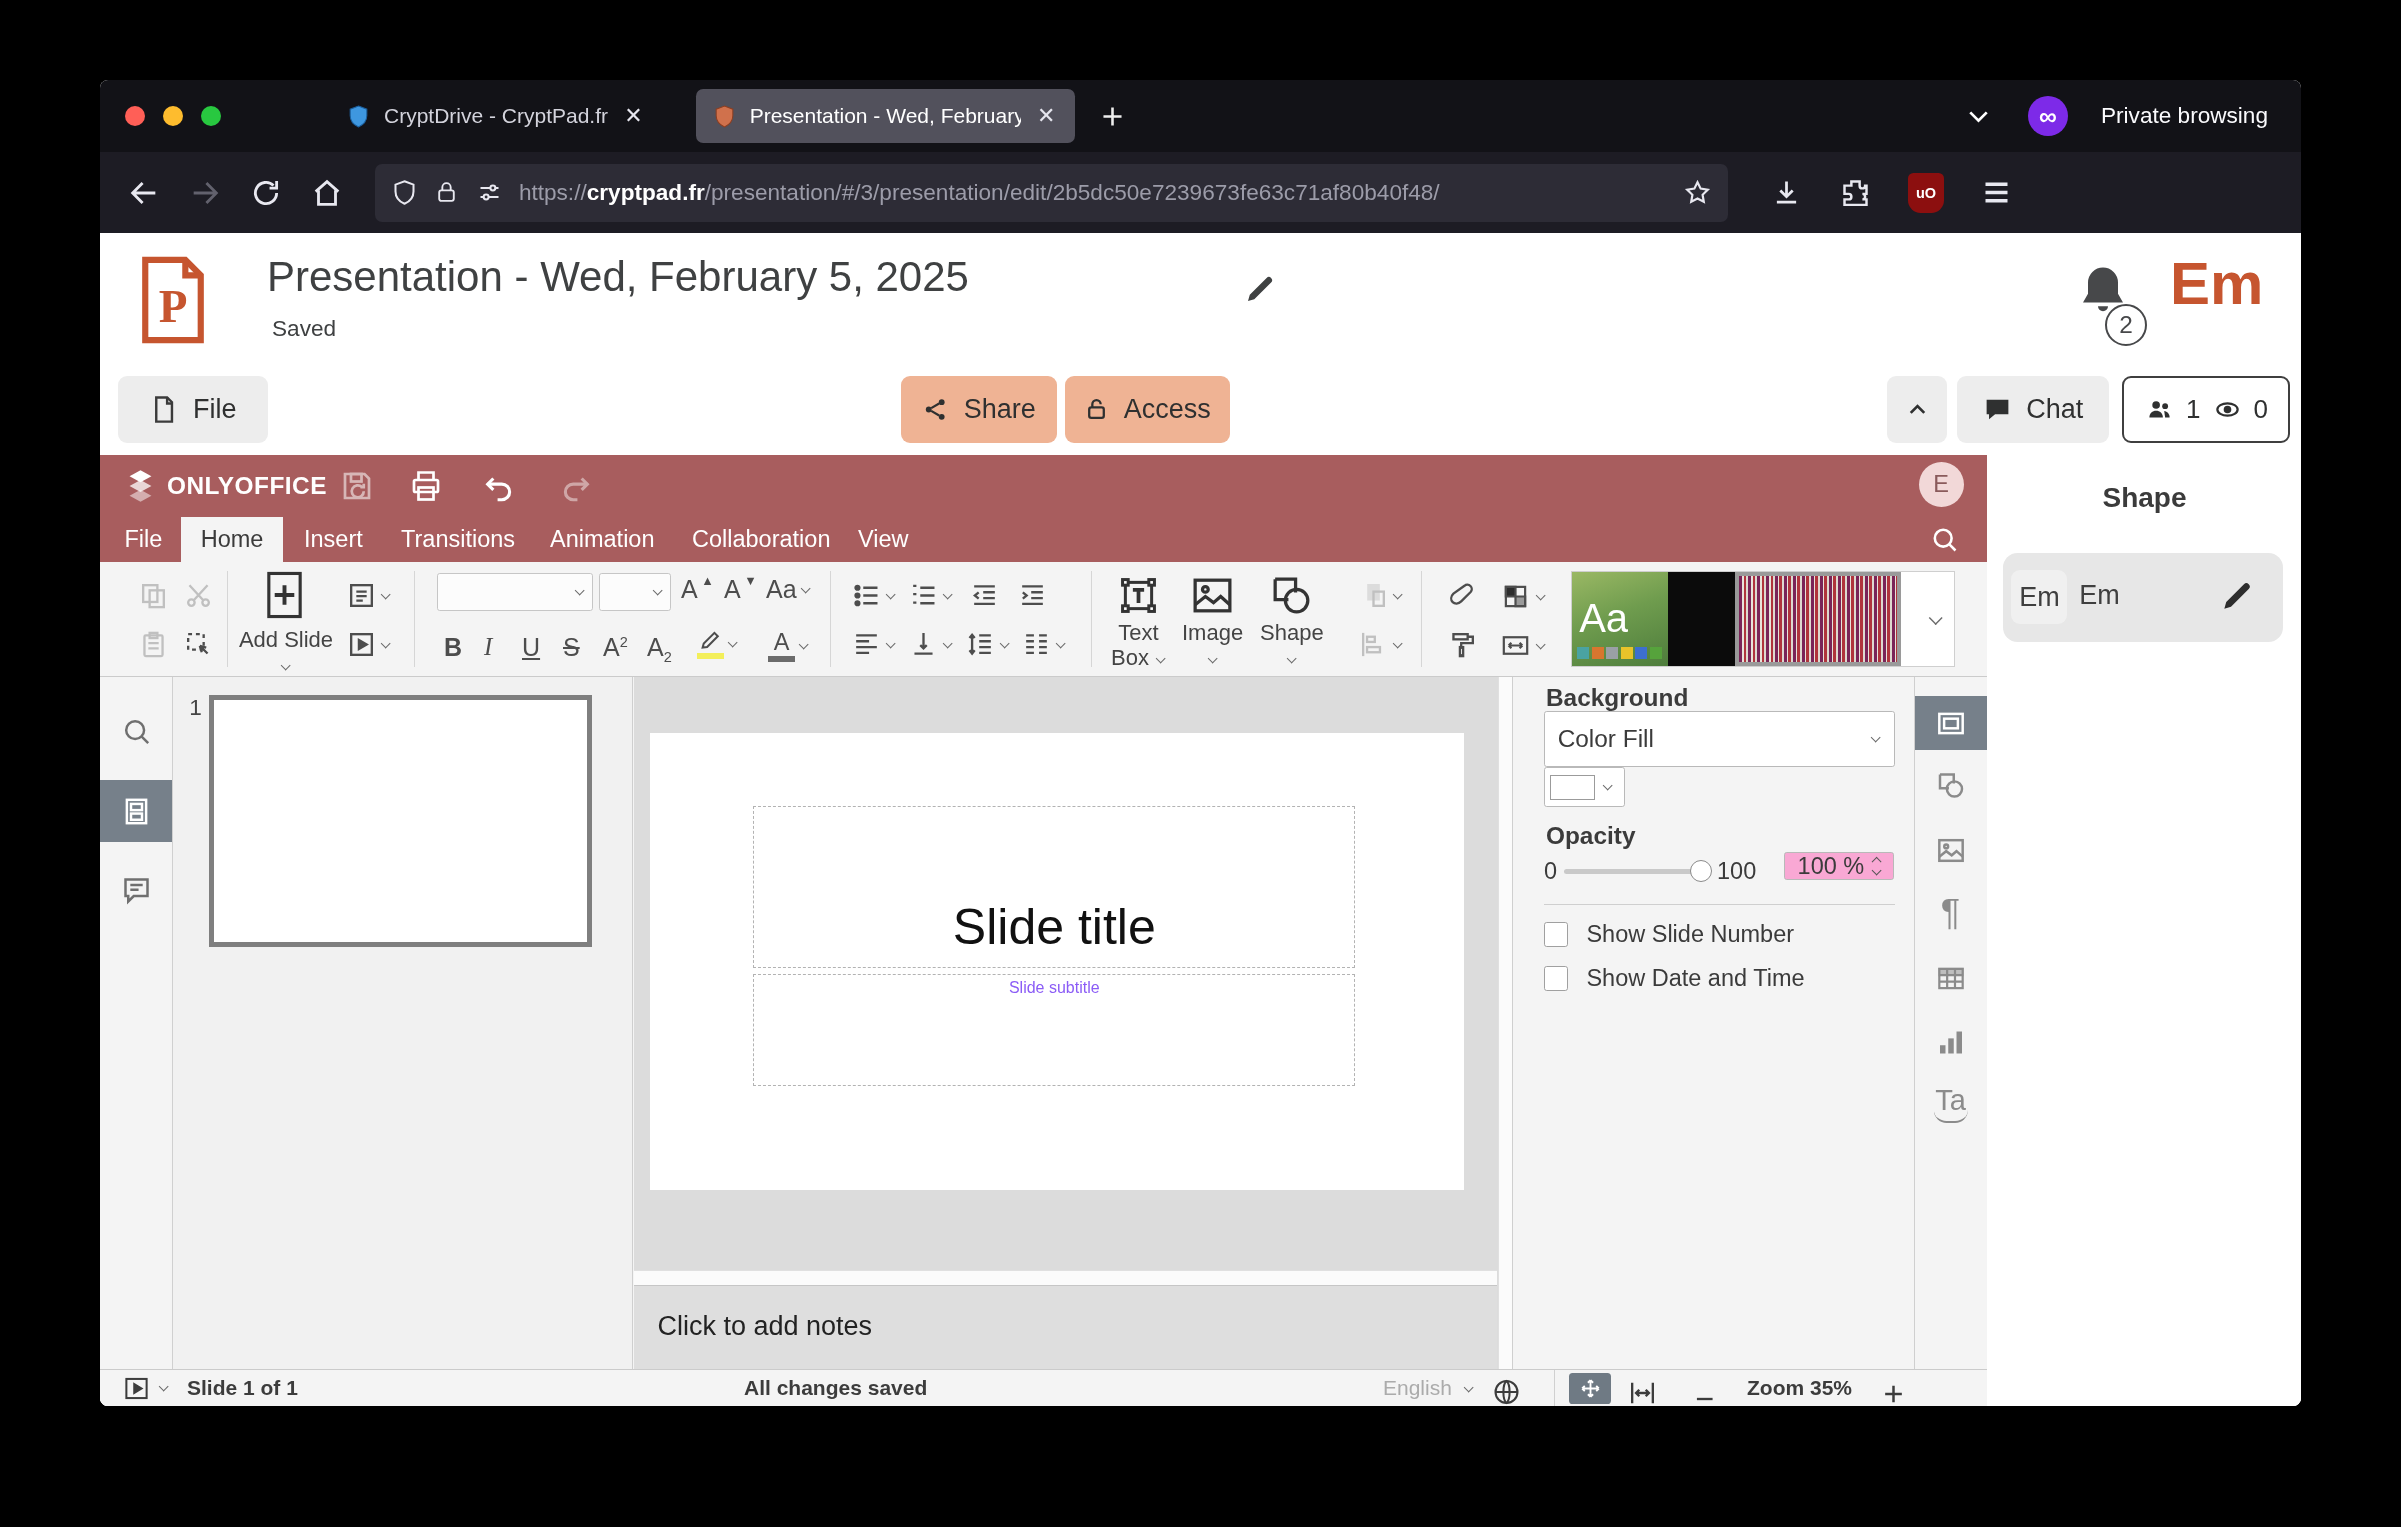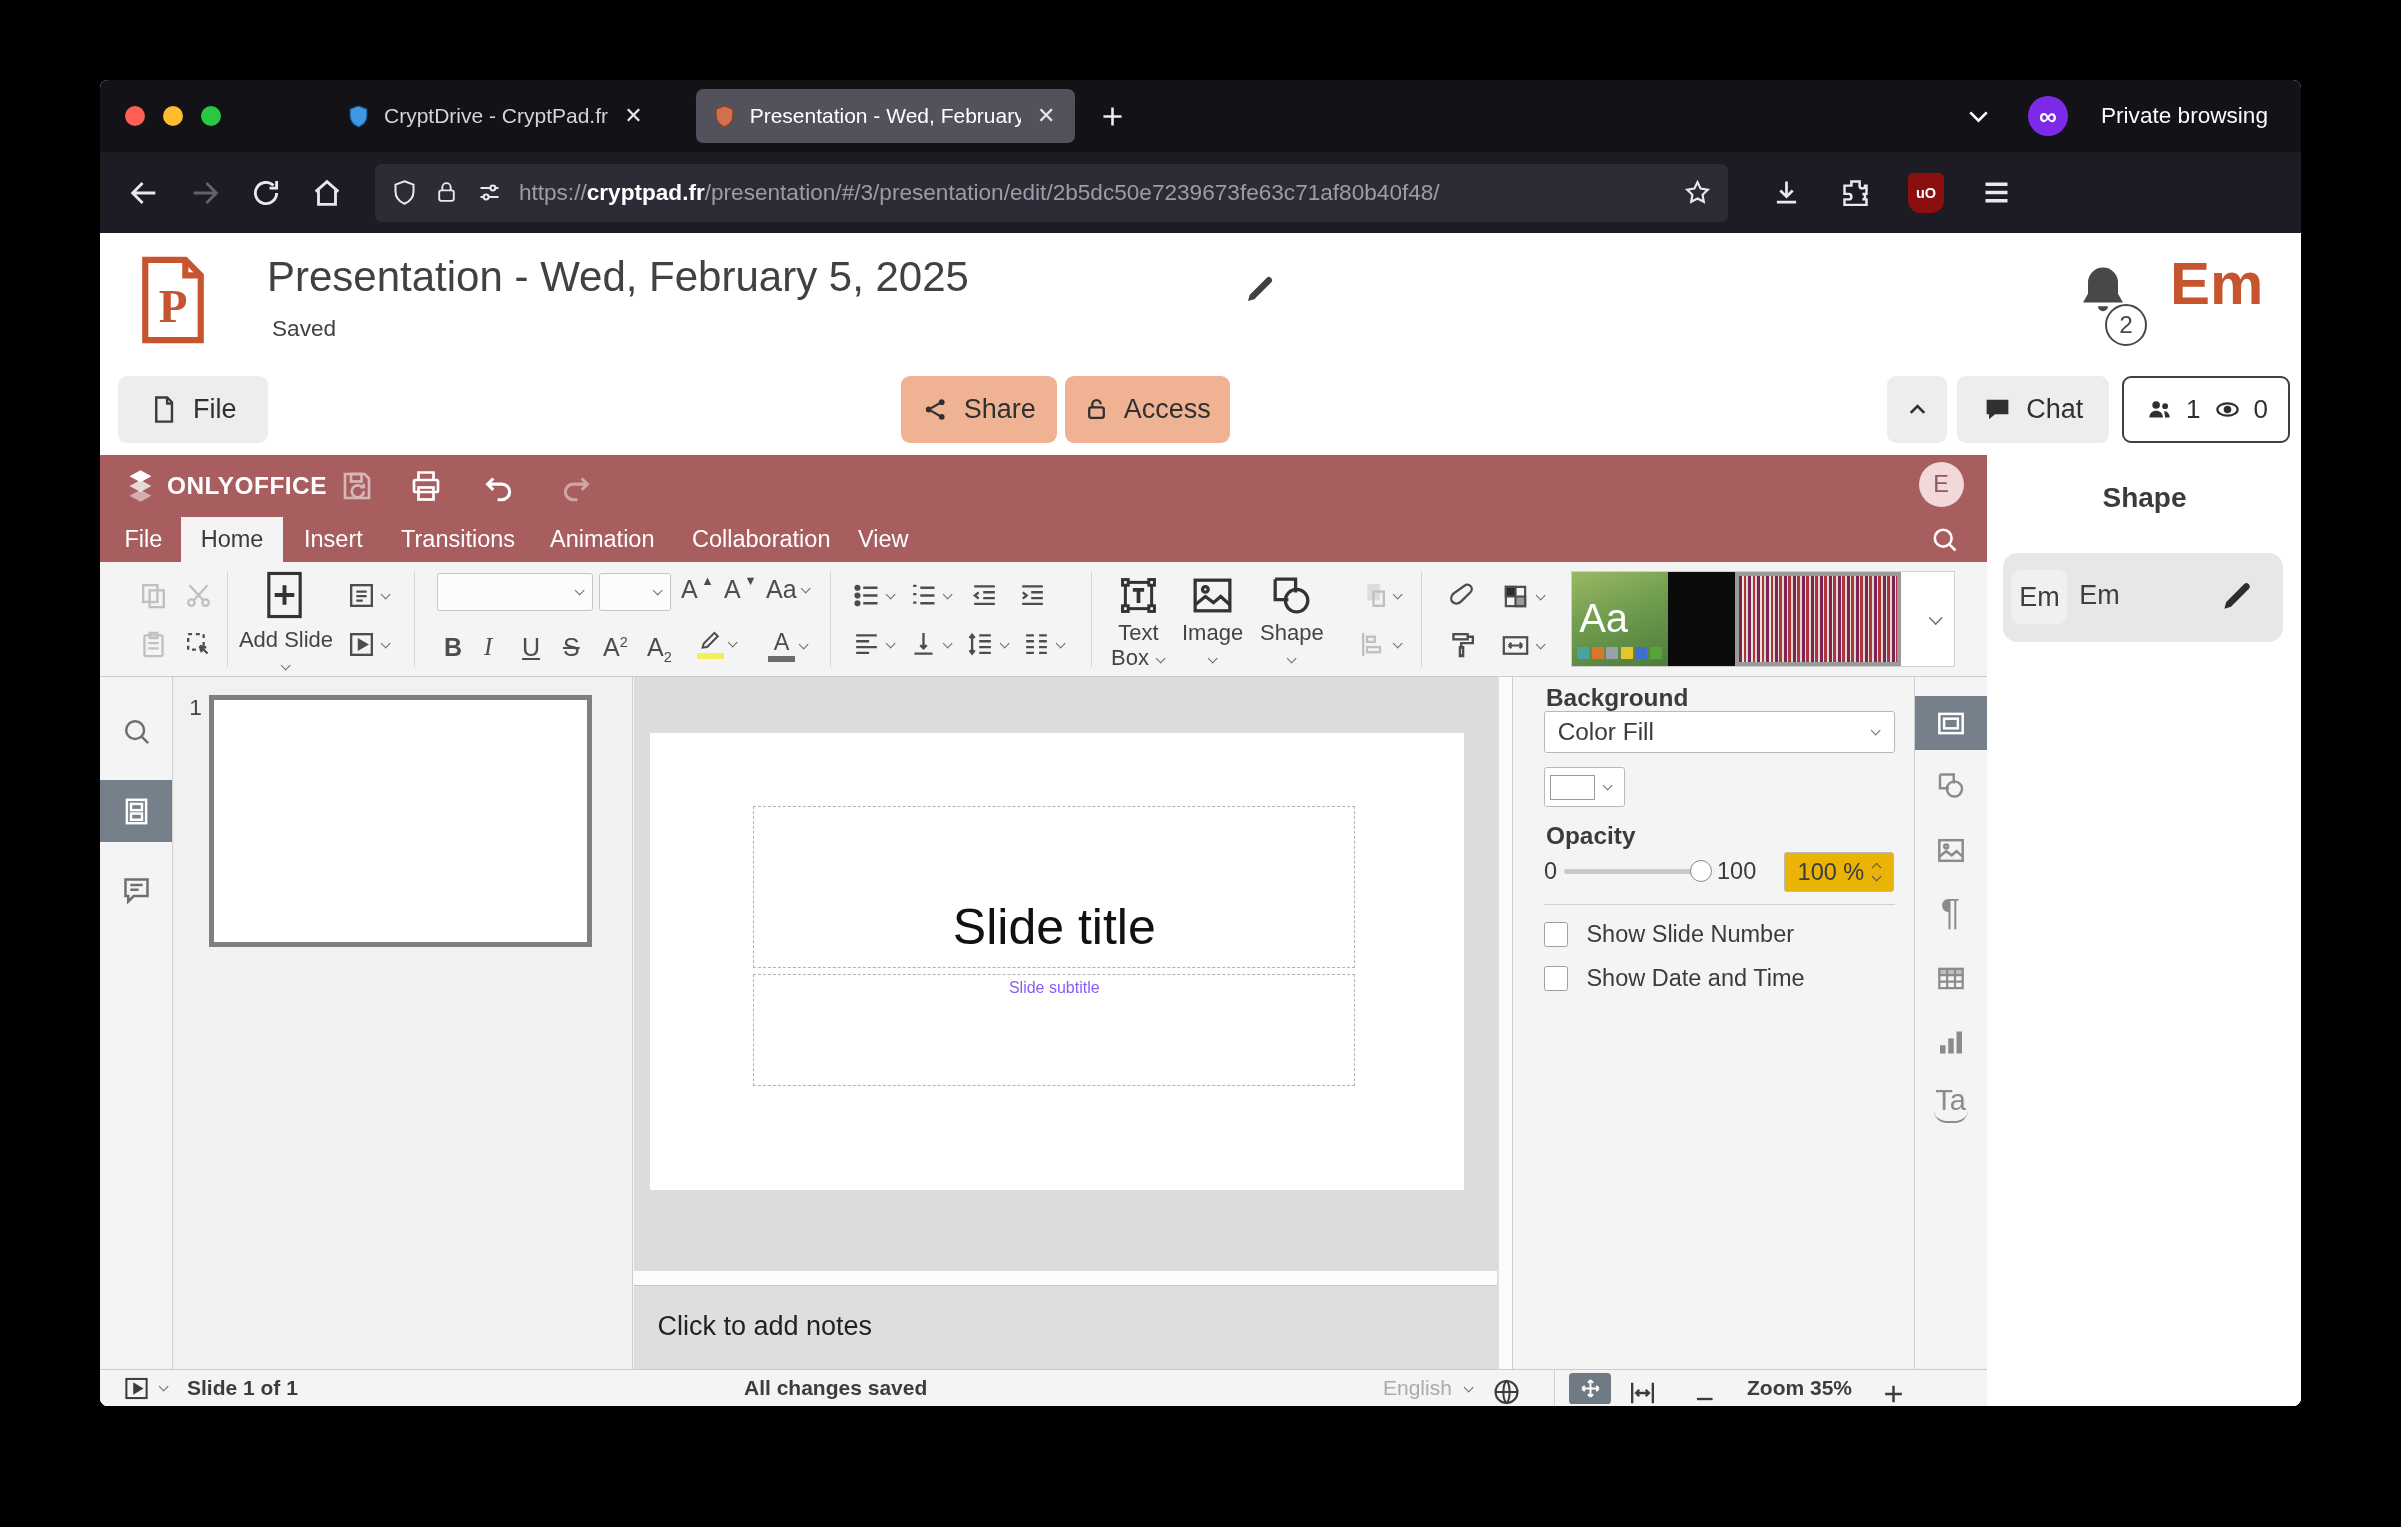--- a/index.html
+++ b/index.html
@@ -85,26 +85,26 @@
   .ph-title{left:103px;top:73px;width:602px;height:162px;align-items:flex-end;}
   .ph-title span{font-size:50px;color:#111;margin-bottom:11px;}
   .ph-sub{left:103px;top:241px;width:602px;height:112px;align-items:flex-start;}
   .ph-sub span{font-size:16px;color:#8b5cf6;margin-top:3.6px;}
   .vscroll{position:absolute;right:0;top:0;width:14.5px;height:100%;background:#fbfbfb;border-left:0.9px solid #e0e0e0;}
   .hscroll{position:absolute;left:0;top:593px;width:863px;height:15.4px;background:#fbfbfb;border-top:0.9px solid #e0e0e0;}
   .notes{position:absolute;left:0;top:608px;width:863px;height:84px;background:#dedede;border-top:0.9px solid #c6c6c6;}
   .notes span{position:absolute;left:23.5px;top:25px;font-size:27px;color:#222;}
   .props{position:absolute;left:1412px;top:0;width:403px;height:100%;background:#f4f4f4;border-left:0.9px solid #cfcfcf;color:#3b3b3b;}
   .p-h{font-size:24.4px;font-weight:bold;color:#3b3b3b;}
-  .p-select{position:absolute;left:31px;top:34px;width:351px;height:42px;background:#fff;border:0.9px solid #b9b9b9;border-radius:2.7px;display:flex;align-items:center;padding:0 12.7px;font-size:24.4px;}
+  .p-select{position:absolute;left:31px;top:34px;width:351px;height:56px;background:#fff;border:0.9px solid #b9b9b9;border-radius:2.7px;display:flex;align-items:center;padding:0 12.7px;font-size:24.4px;}
   .p-swatch{position:absolute;left:31px;top:90px;width:81px;height:40px;background:#fff;border:0.9px solid #b9b9b9;border-radius:2.7px;display:flex;align-items:center;}
   .p-swatch .chip{width:45px;height:25px;background:#fff;border:0.9px solid #9b9b9b;margin-left:5.4px;}
   .slider-track{position:absolute;left:51px;top:192px;width:139px;height:4.5px;background:#c9c9c9;border-radius:2.7px;}
   .slider-handle{position:absolute;left:177px;top:183px;width:22px;height:22px;border-radius:50%;background:#fff;border:1.8px solid #8a8a8a;}
-  .spin{position:absolute;left:271px;top:175px;width:110px;height:40px;background:#eab308;border:0.9px solid #b9b9b9;border-radius:2.7px;display:flex;align-items:center;justify-content:center;gap:9px;font-size:23.5px;}
+  .spin{position:absolute;left:271px;top:175px;width:110px;height:28px;background:#f9a8d4;border:0.9px solid #b9b9b9;border-radius:2.7px;display:flex;align-items:center;justify-content:center;gap:9px;font-size:23.5px;}
   .spin .arrows{display:flex;flex-direction:column;gap:1.8px;}
   .spin .arrows i{width:7.2px;height:7.2px;border-right:1.8px solid #555;border-bottom:1.8px solid #555;display:block;}
   .spin .up{transform:rotate(-135deg);}
   .spin .dn{transform:rotate(45deg);}
   .p-div{position:absolute;left:31px;top:227px;width:351px;height:0.9px;background:#cfcfcf;}
   .cbrow{position:absolute;left:31px;display:flex;align-items:center;gap:18px;font-size:23.5px;}
   .cb{width:24.4px;height:24.4px;background:#fff;border:0.9px solid #a0a0a0;border-radius:2.7px;}
   .rstrip{position:absolute;left:1814px;top:0;width:72px;height:100%;background:#f4f4f4;border-left:0.9px solid #cfcfcf;color:#8b8b8b;}
   .rstrip .active-blk{position:absolute;left:0;top:19px;width:72px;height:54px;background:#76808a;}
   .r-ic{position:absolute;left:50%;transform:translateX(-50%);}

